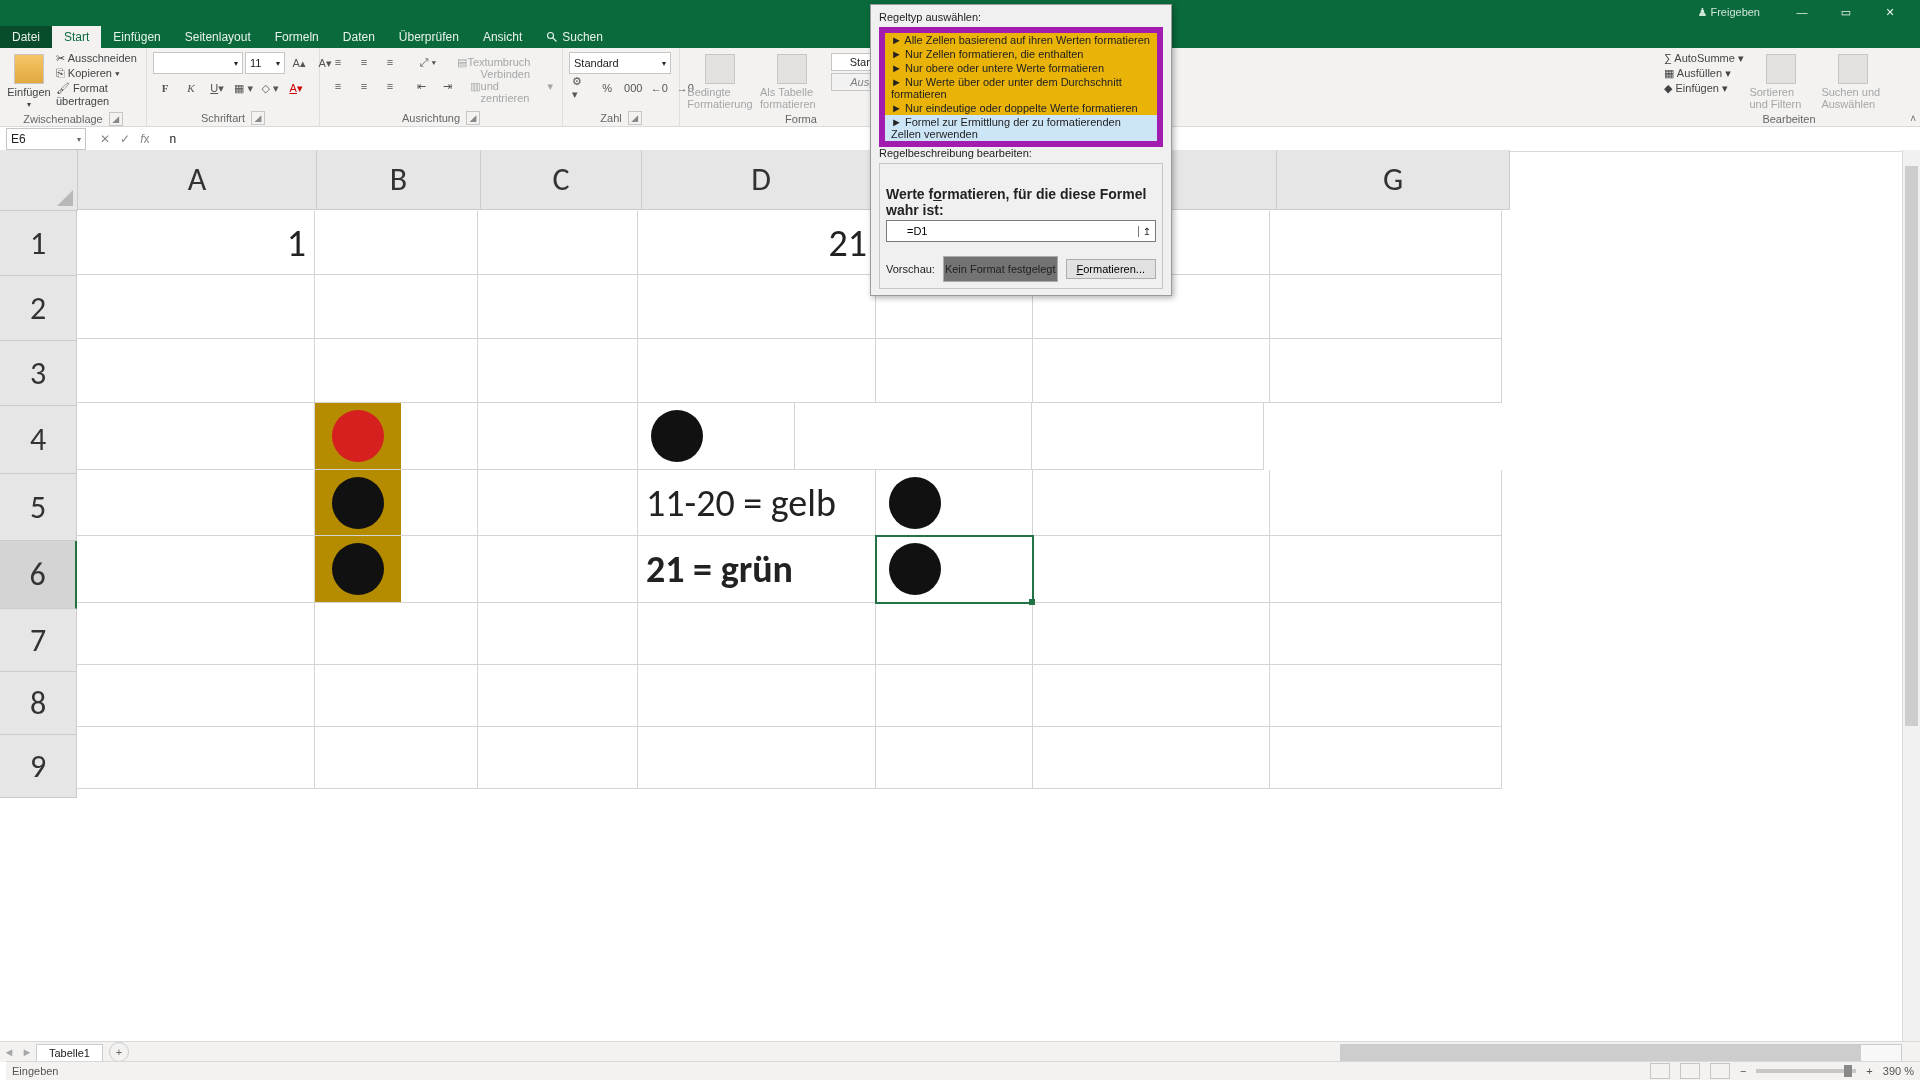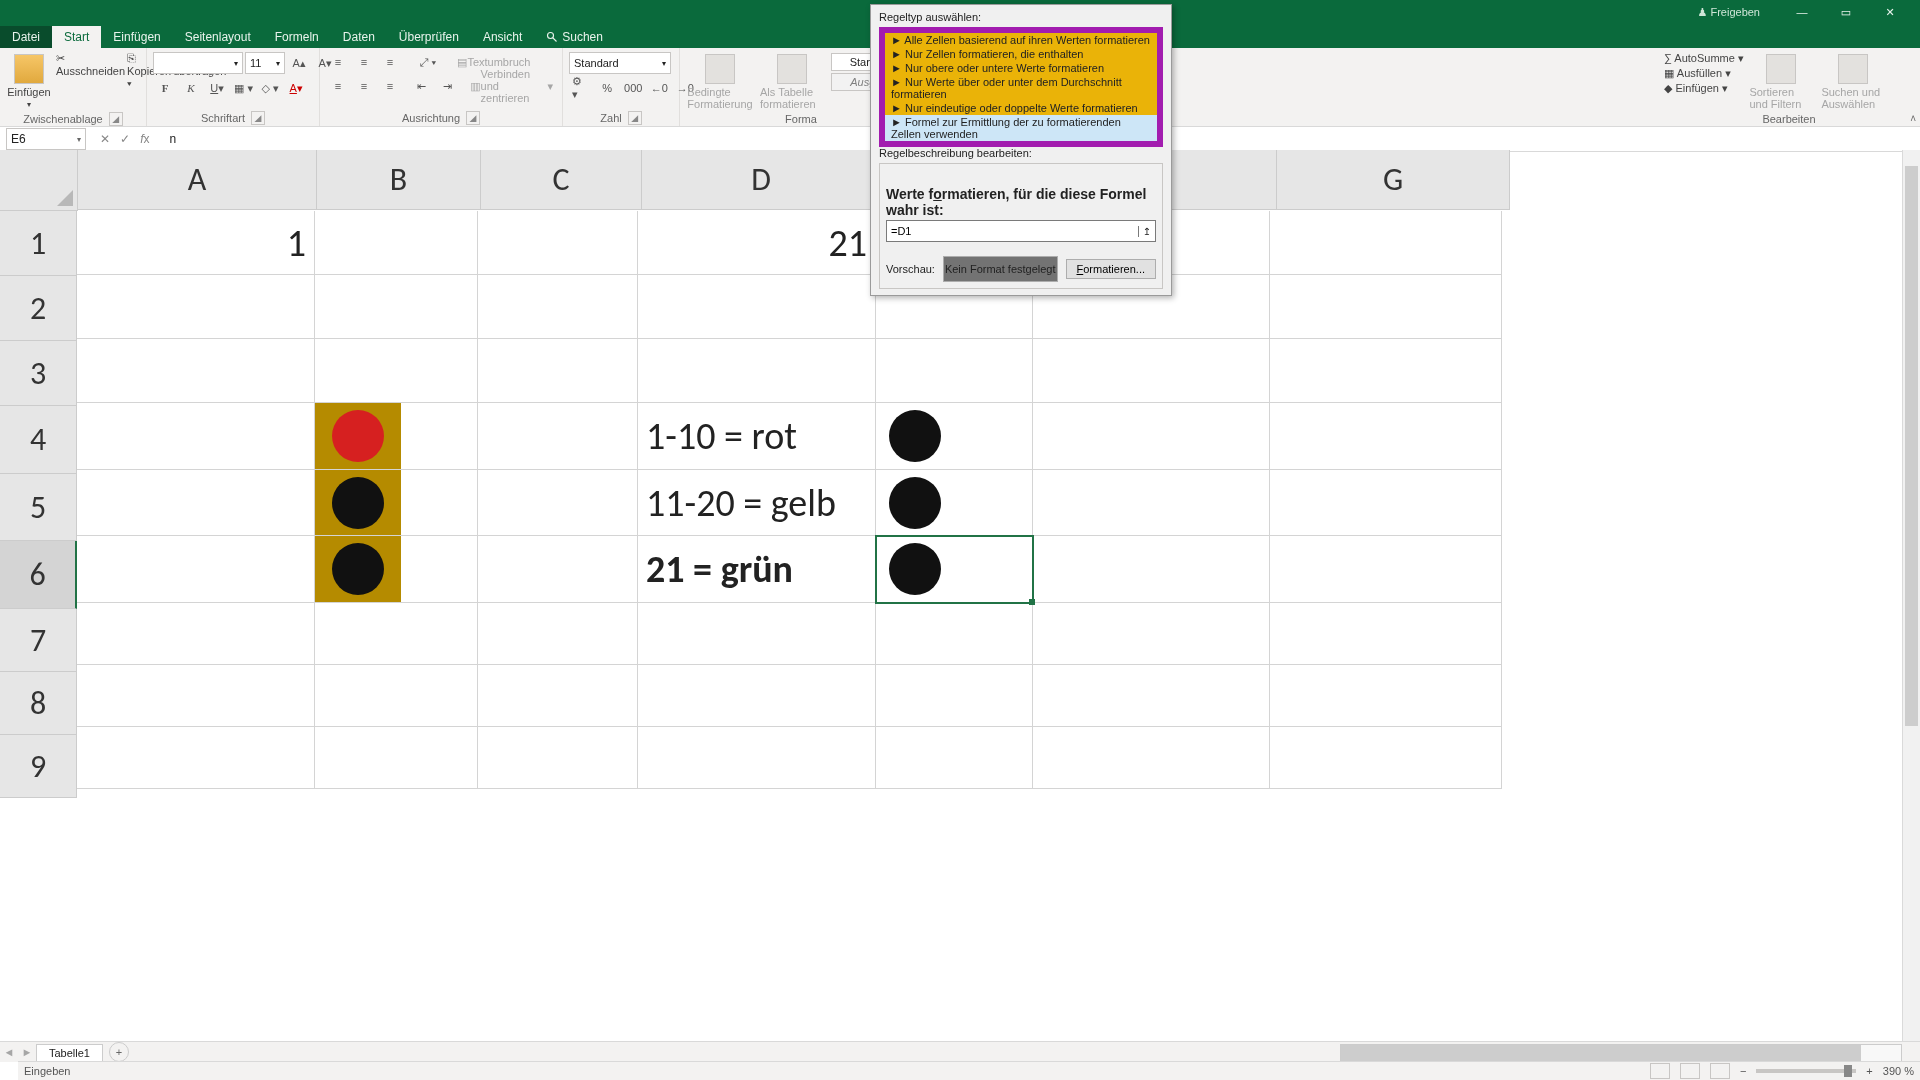--- a/index.html
+++ b/index.html
@@ -56,36 +56,36 @@
   
   .dialog{position:absolute;left:870px;top:4px;width:300px;background:#f0f0f0;border:1px solid #9a9a9a;box-shadow:2px 2px 6px rgba(0,0,0,.3);font-size:11px;z-index:50}
   .dialog .pad{padding:6px 8px}
   .dlg-label{font-weight:400;margin-bottom:4px}
   .rulelist{border:6px solid #a21caf;background:#eab308;margin-bottom:0}
   .ruleitem{padding:1px 6px;cursor:default}
   .ruleitem.sel{background:#cde6f7}
   .fieldlbl{font-size:14px;margin:16px 0 2px 0}
   .fieldlbl b{font-weight:700}
   .formula-input{display:flex;border:1px solid #7a7a7a;background:#fff;height:20px;align-items:center}
-  .formula-input input{border:none;outline:none;flex:1;padding:0 4px;font-size:11px;font-family:Tahoma,sans-serif}
+  .formula-input input{border:none;outline:none;flex:1;padding:0 20px;font-size:11px;font-family:Tahoma,sans-serif}
   .formula-input .picker{width:16px;border-left:1px solid #7a7a7a;display:flex;align-items:center;justify-content:center;font-size:10px}
   .preview-row{display:flex;align-items:center;gap:8px;margin-top:14px}
   .preview-box{flex:1;border:1px solid #adadad;background:#737373;height:24px;display:flex;align-items:center;justify-content:center}
   .dlg-btn{border:1px solid #adadad;background:#e1e1e1;padding:3px 10px;font-size:11px;cursor:pointer}
   .dlg-btn.primary{border:1px solid #0078d7;outline:1px solid #0078d7}
   .dlg-buttons{display:flex;justify-content:flex-end;gap:6px;padding:8px}
   
   .sheettabs{position:absolute;left:0;right:0;bottom:18px;height:20px;background:#f3f2f1;border-top:1px solid #d9d9d9;display:flex;align-items:center;font-size:11px}
   .navarrow{width:18px;text-align:center;color:#a6a6a6}
   .stab{padding:2px 12px;background:#fff;border:1px solid #ccc;border-bottom:2px solid #217346;position:relative;top:1px}
   .newsheet{width:18px;height:18px;border:1px solid #ccc;border-radius:50%;margin-left:6px;display:flex;align-items:center;justify-content:center;color:#666}
   .hscroll{position:absolute;right:18px;width:560px;height:16px;top:2px;border:1px solid #ccc;background:#f8f8f8}
   .hscroll .thumb{position:absolute;left:0;top:0;bottom:0;width:520px;background:#cdcdcd}
   
-  .status{position:absolute;left:18px;right:0;bottom:0;height:18px;background:#f3f2f1;border-top:1px solid #d9d9d9;display:flex;align-items:center;justify-content:space-between;padding:0 6px;font-size:11px;color:#555}
+  .status{position:absolute;left:6px;right:0;bottom:0;height:18px;background:#f3f2f1;border-top:1px solid #d9d9d9;display:flex;align-items:center;justify-content:space-between;padding:0 6px;font-size:11px;color:#555}
   .status .right{display:flex;align-items:center;gap:10px}
   .viewbtn{width:18px;height:14px;border:1px solid #c8c6c4}
   .zoom-slider{width:100px;height:4px;background:#c8c6c4;position:relative}
   .zoom-slider .zthumb{position:absolute;left:88px;top:-4px;width:8px;height:12px;background:#888}
   
   .vscroll{position:absolute;right:0;top:150px;bottom:38px;width:17px;background:#f1f1f1;border-left:1px solid #dadada}
   .vscroll .vthumb{position:absolute;top:16px;left:2px;right:2px;height:560px;background:#cdcdcd}
   u.hot{text-decoration:underline}
 </style>
 </head>
@@ -118,21 +118,21 @@
 
 <div class="ribbon">
 
   <div class="group" style="width:134px">
     <div class="group-body">
       <div class="vbtn" style="width:42px">
         <div class="ic" style="background:linear-gradient(#f6c667,#e1a93e)"></div>
         <span>Einfügen</span>
           <span style="font-size:8px">▾</span>
       </div>
-      <div style="display:flex;gap:2px;font-size:11px;color:#444">
+      <div style="display:flex;flex-direction:column;gap:2px;font-size:11px;color:#444">
         <div>✂ <span>Ausschneiden</span></div>
         <div>⎘ <span>Kopieren</span> ▾</div>
         <div>🖌 <span>Format übertragen</span></div>
       </div>
     </div>
     <div class="group-label">
         <span>Zwischenablage</span>
         <span class="dlaunch">◢</span>
       </div>
   </div>
@@ -335,21 +335,20 @@
             <div class="cell" style="width: 232px; height: 64px;"></div>
           </div>
           <div class="gridrow">
             <div class="cell" style="width: 238px; height: 67px;"></div>
             <div class="cell traffic" style="width: 163px; height: 67px; margin-left: 0px; justify-content: flex-start; padding: 0px; background: transparent;">
               <div style="width: 86px; height: 100%; background: rgb(181, 139, 0); display: flex; align-items: center; justify-content: center;">
                 <div class="circle red"></div>
               </div>
             </div>
             <div class="cell" style="width: 160px; height: 67px;"></div>
-            <div class="cell" style="width: 238px; height: 67px;">1-10 = rot</div>
             <div class="cell" style="width: 157px; height: 67px; justify-content: flex-start; padding: 0px;">
               <div style="width: 78px; height: 100%; display: flex; align-items: center; justify-content: center;">
                 <div class="circle blk"></div>
               </div>
             </div>
             <div class="cell" style="width: 237px; height: 67px;"></div>
             <div class="cell" style="width: 232px; height: 67px;"></div>
           </div>
           <div class="gridrow">
             <div class="cell" style="width: 238px; height: 66px;"></div>

